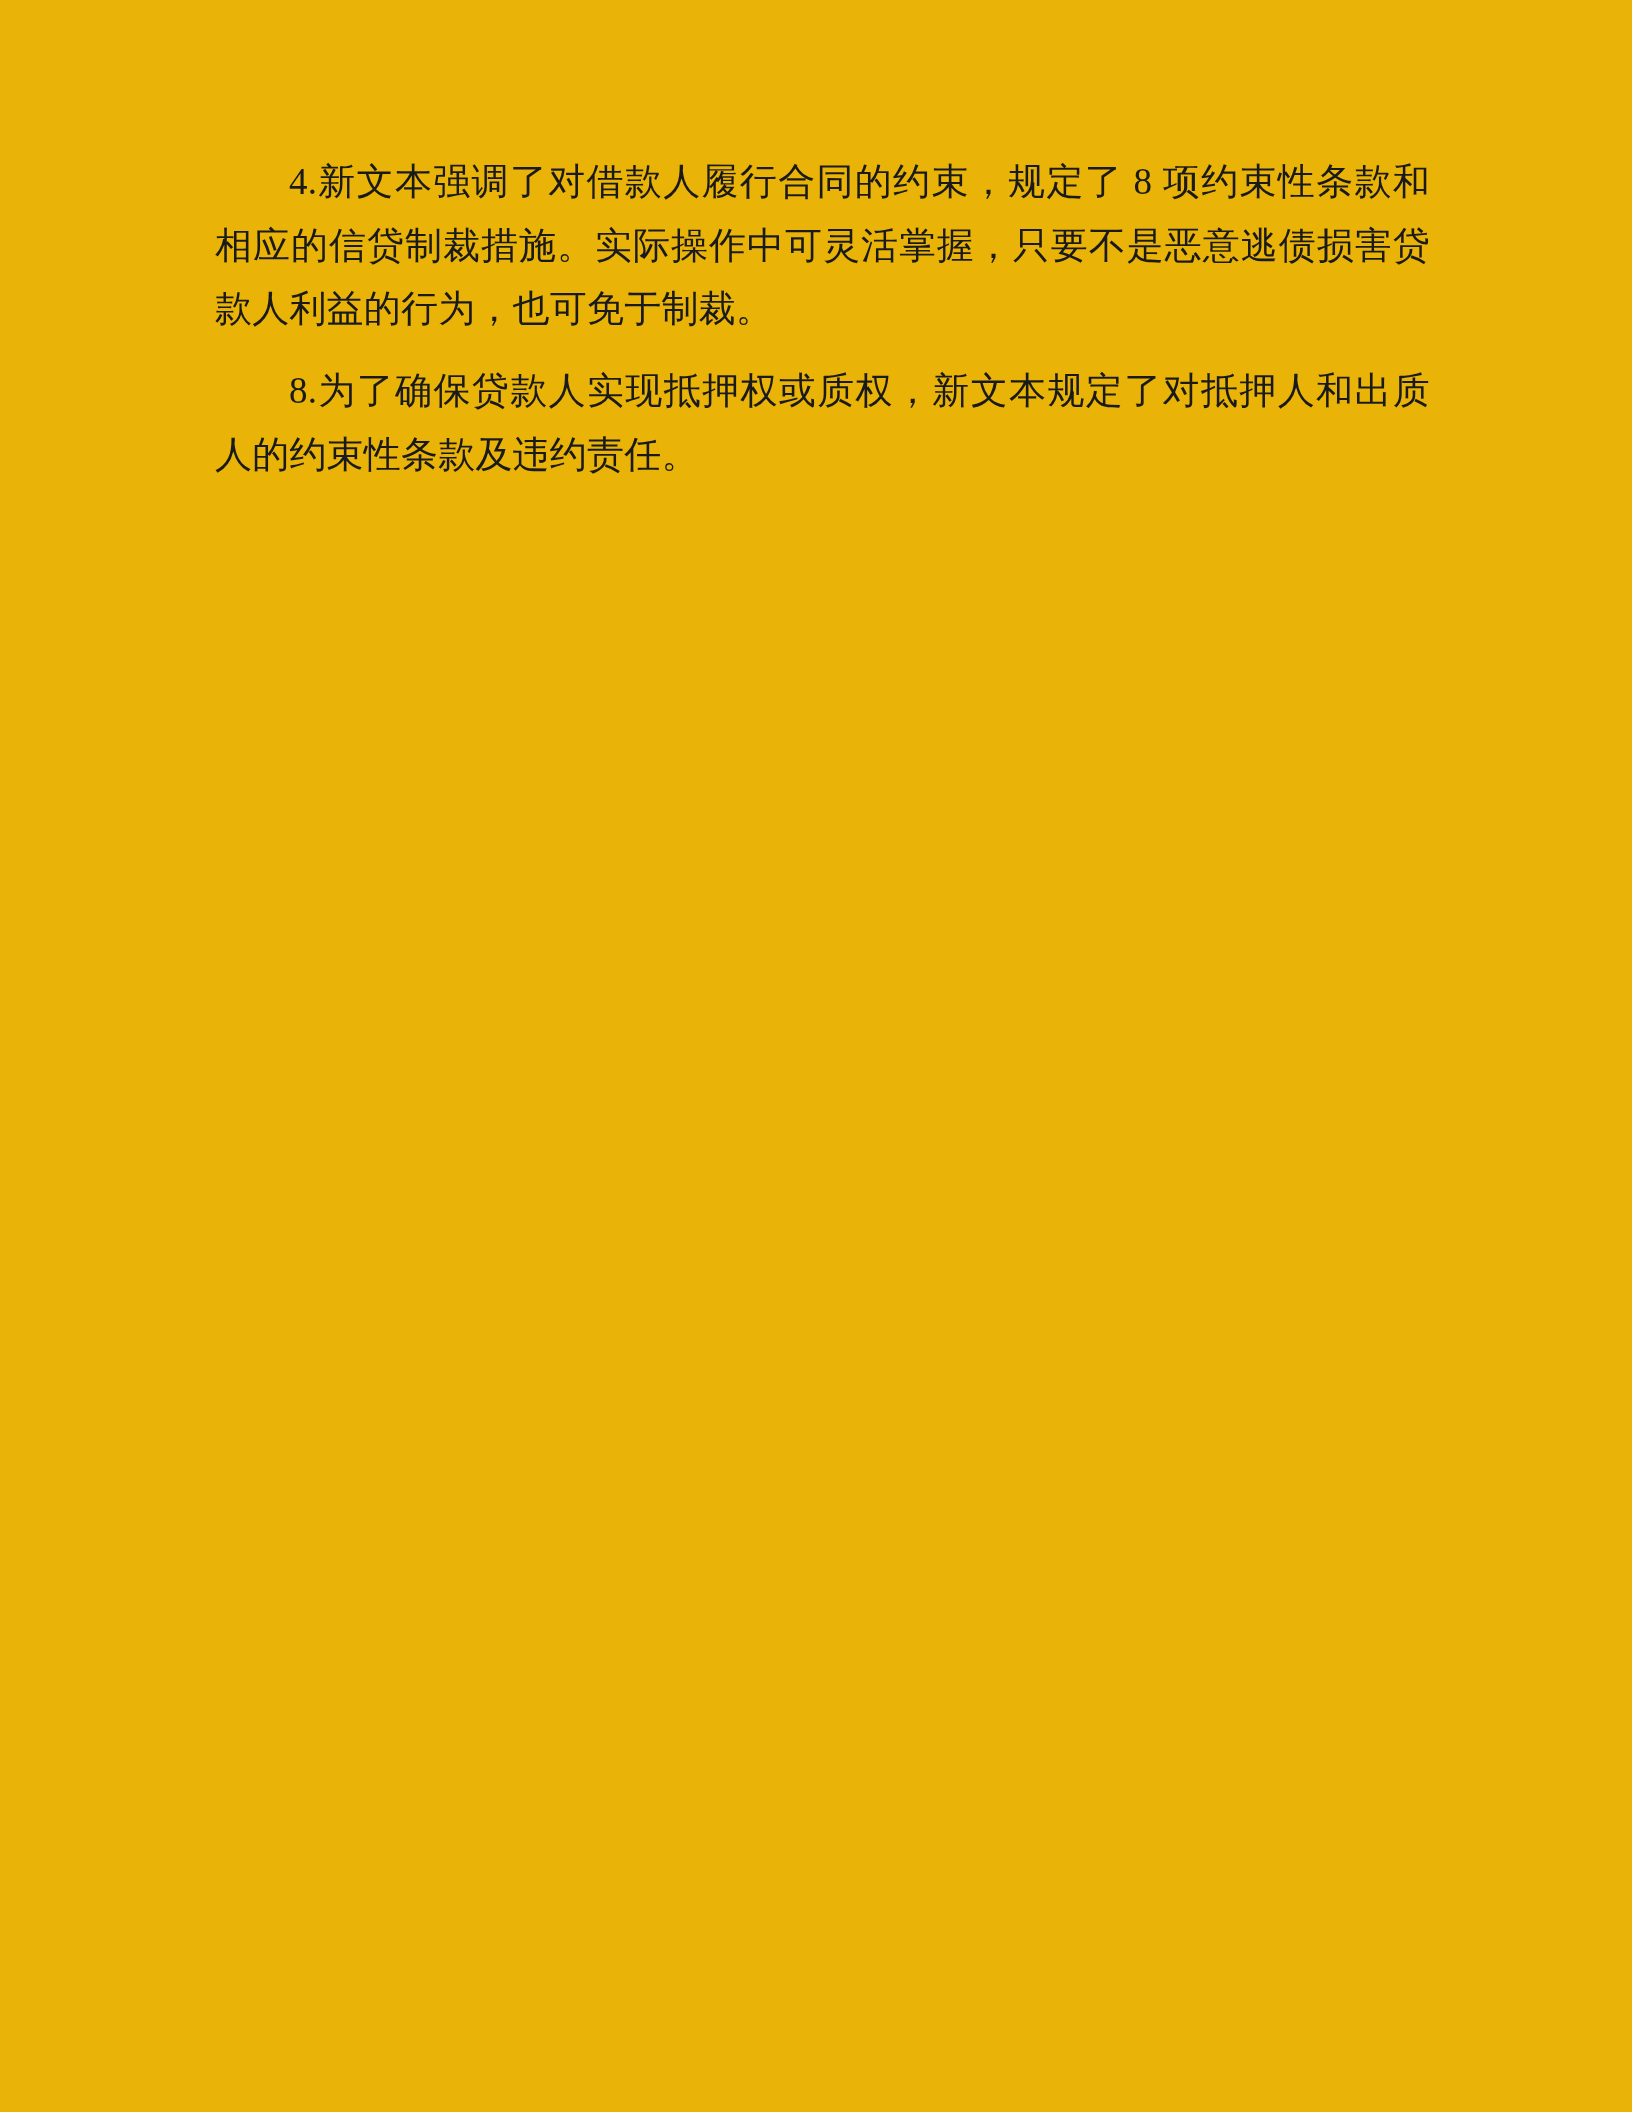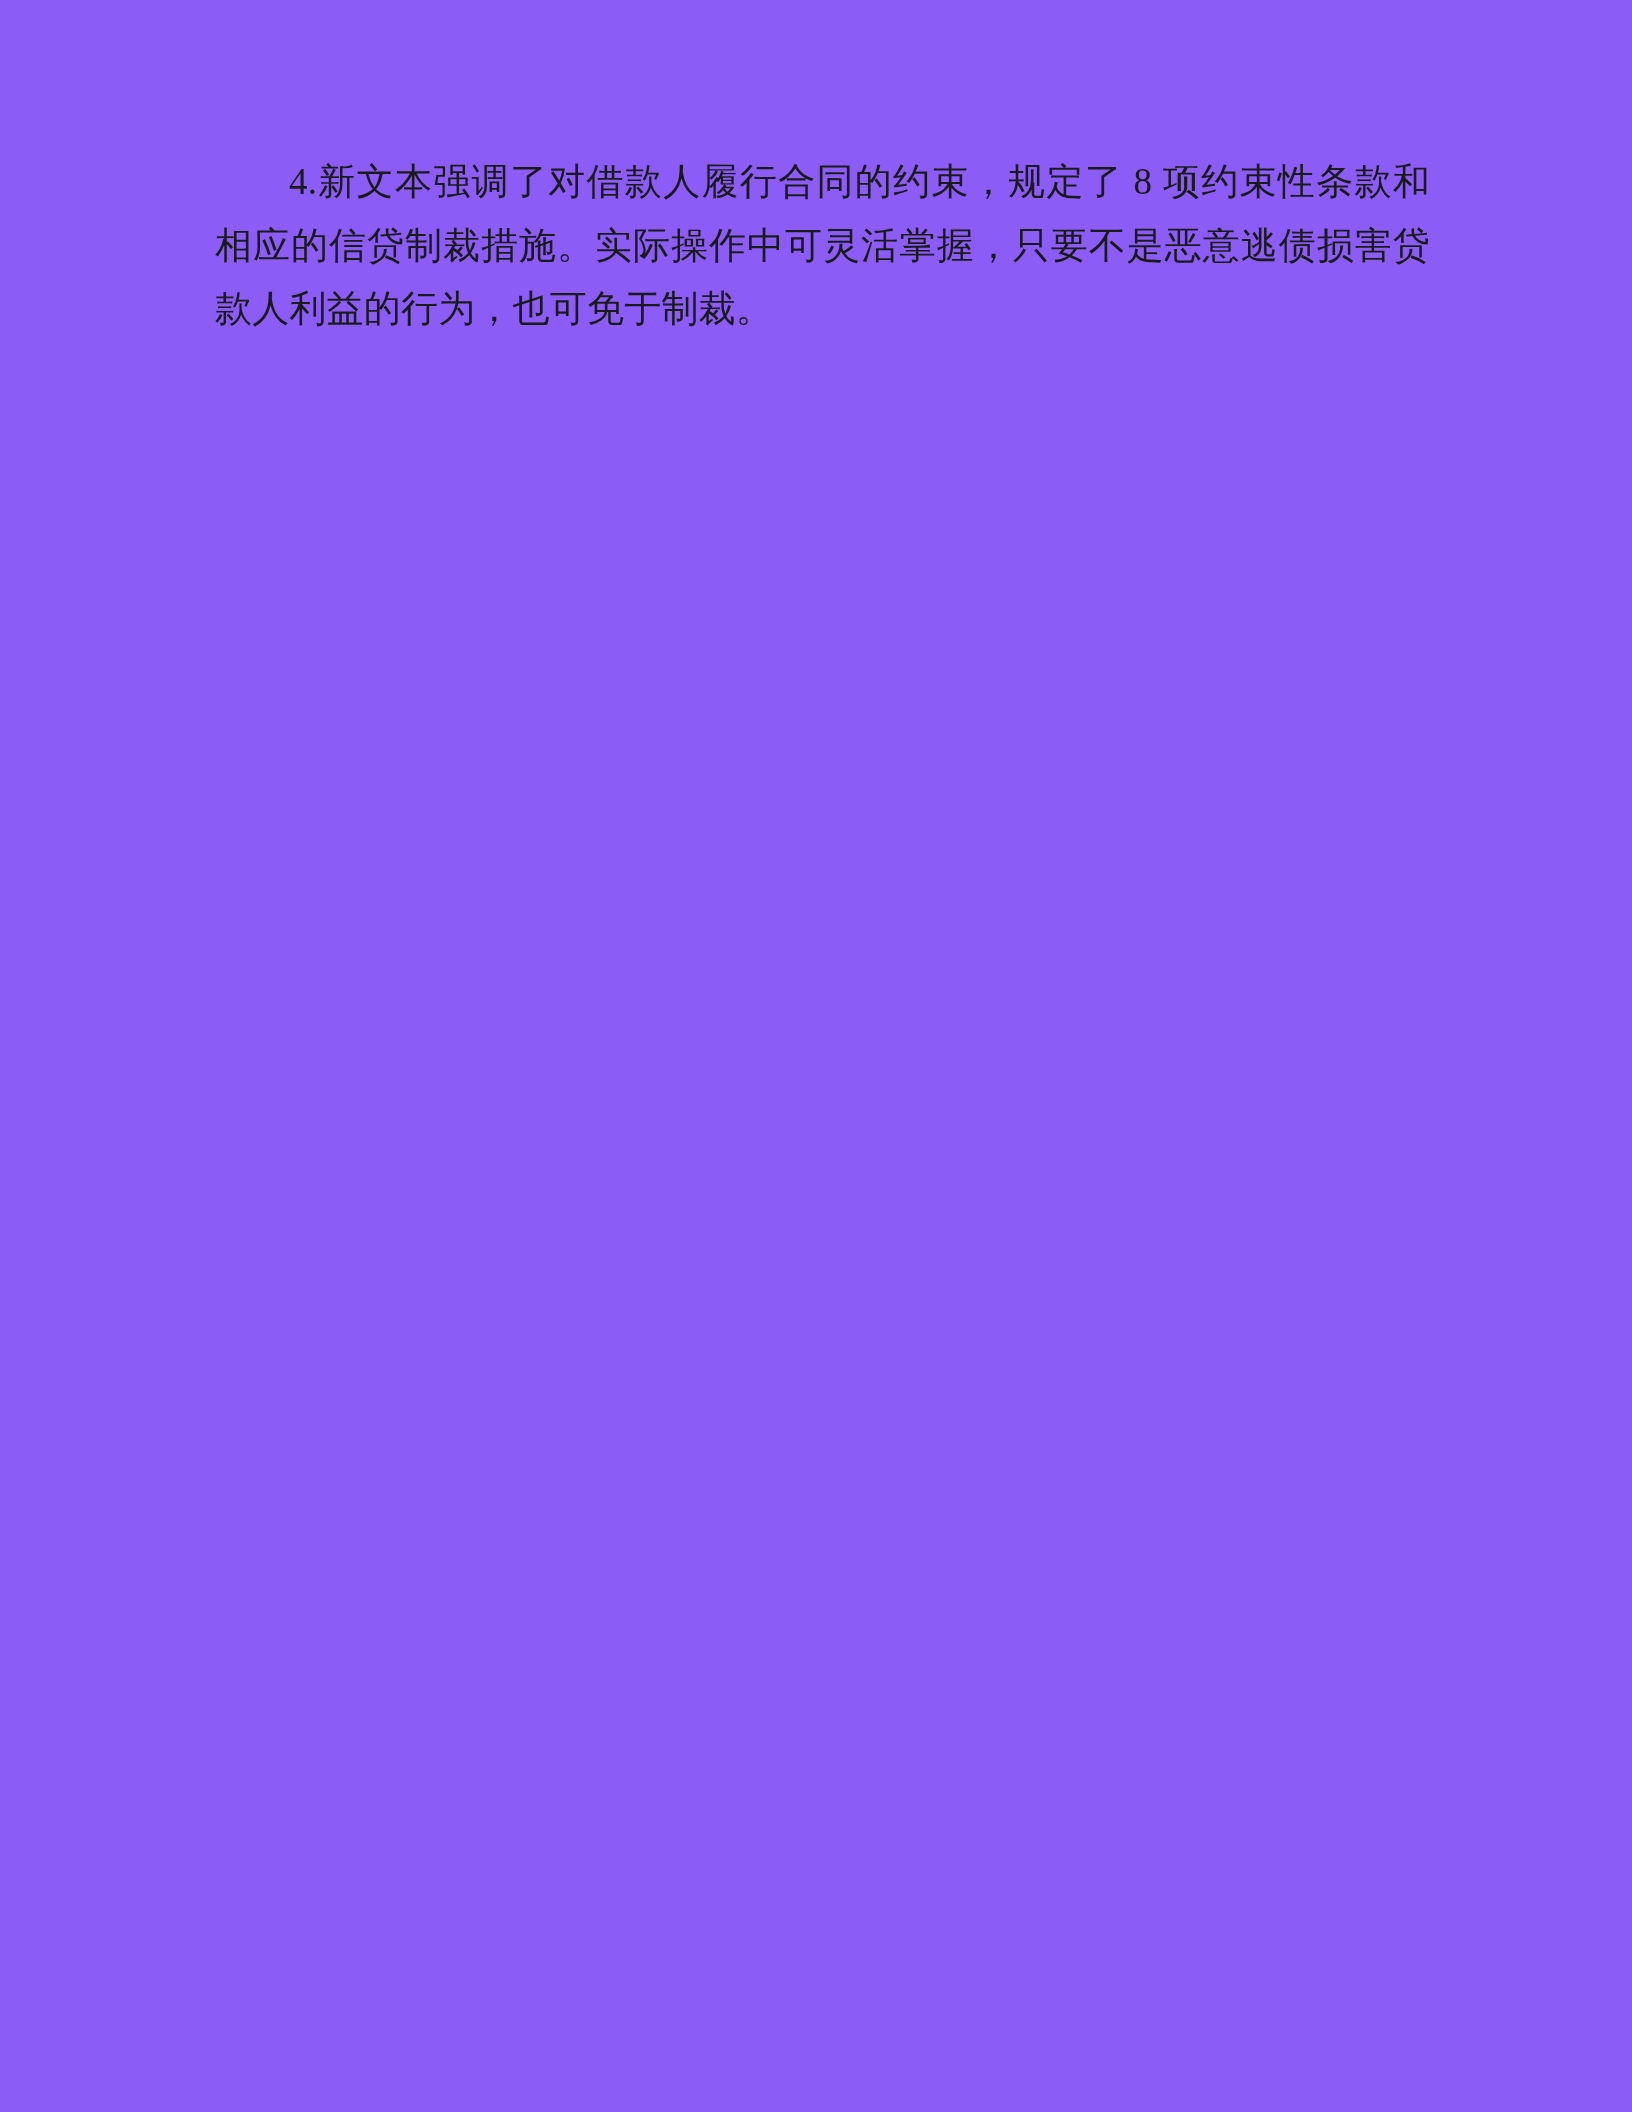--- a/index.html
+++ b/index.html
@@ -4,21 +4,21 @@
 <style>
   html, body {
     margin: 0;
     padding: 0;
     background: #ffffff;
   }
   .page {
     position: relative;
     width: 1632px;
     height: 2112px;
-    background: #8b5cf6;
+    background: #eab308;
     box-sizing: border-box;
     padding: 150px 200px 0 215px;
     font-family: "Liberation Serif", "DejaVu Serif", serif;
   }
   .doc-body {
     width: 1215px;
   }
   .para {
     margin: 0 0 18px 0;
     font-size: 37px;
@@ -33,14 +33,15 @@
   .para:last-child {
     margin-bottom: 0;
   }
 </style>
 </head>
 <body>
 
 <div class="page">
   <div class="doc-body">
     <p class="para">4.新文本强调了对借款人履行合同的约束，规定了 8 项约束性条款和相应的信贷制裁措施。实际操作中可灵活掌握，只要不是恶意逃债损害贷款人利益的行为，也可免于制裁。</p>
+    <p class="para">8.为了确保贷款人实现抵押权或质权，新文本规定了对抵押人和出质人的约束性条款及违约责任。</p>
   </div>
 </div>
 
 </body></html>

